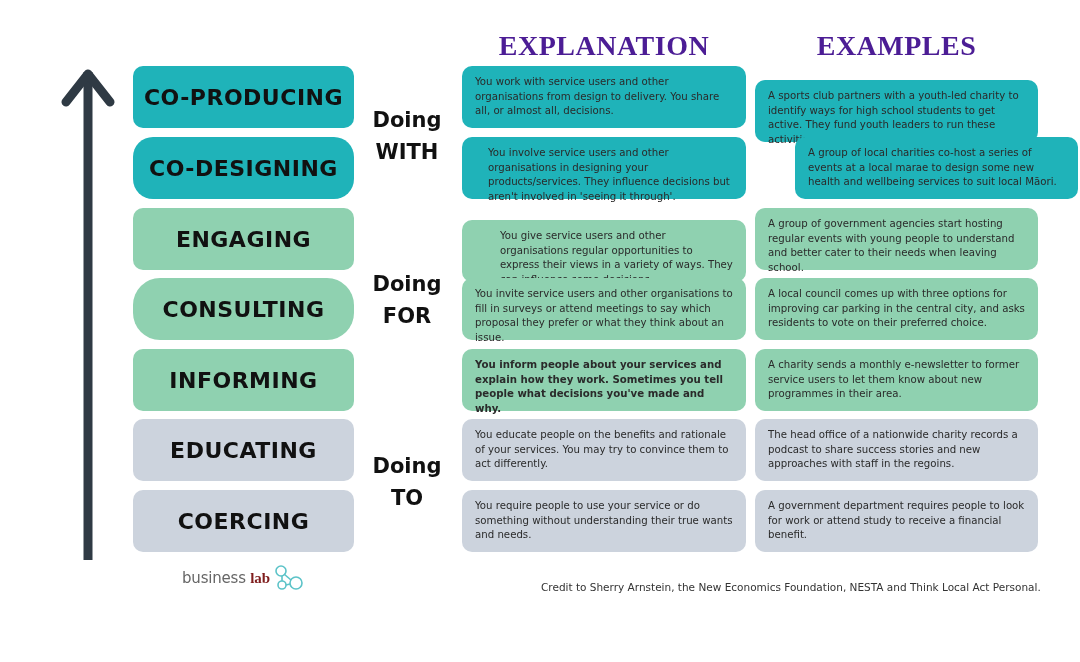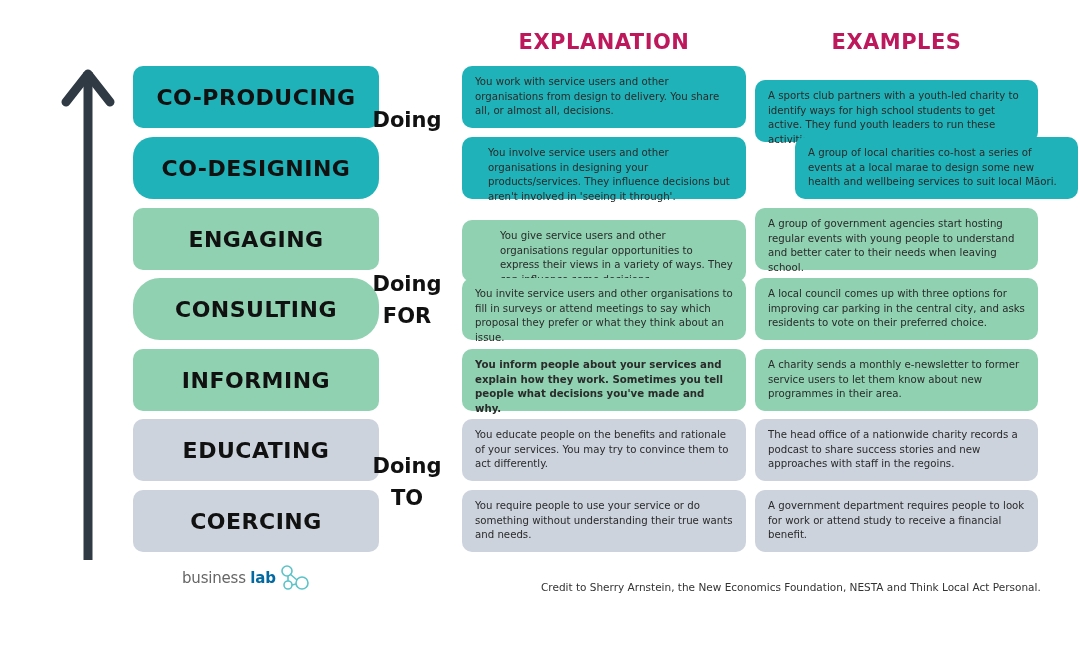--- a/index.html
+++ b/index.html
@@ -1,45 +1,45 @@
 <!DOCTYPE html>
 <html><head>
 <meta charset="utf-8">
 <style>
   html, body { margin:0; padding:0; }
   body {
     width:1080px; height:662px; background:#ffffff; position:relative; overflow:hidden;
     font-family:"DejaVu Sans", sans-serif; color:#111;
   }
   .col-header {
-    position:absolute; top:30px; font-weight:bold; font-size:21px; letter-spacing:0.5px;
-    text-align:center; color:#be185d;
+    position:absolute; top:30px; font-weight:bold; font-size:28px; letter-spacing:0.5px;
+    text-align:center; color:#4c1d95;font-family:Liberation Serif, serif;
   }
   .arrow { position:absolute; left:60px; top:62px; width:60px; height:500px; }
   .level {
-    position:absolute; left:133px; width:246px; height:62px; border-radius:10px;
+    position:absolute; left:133px; width:221px; height:62px; border-radius:10px;
     display:flex; align-items:center; justify-content:center;
     font-weight:bold; font-size:22px; letter-spacing:0.5px; color:#111;
   }
   .box {
     position:absolute; height:62px; border-radius:10px; box-sizing:border-box;
     padding:9px 12px 0 13px; font-size:10.2px; line-height:14.6px; color:#2a2a2a;
   }
   .exp { left:462px; width:284px; }
   .ex  { left:755px; width:283px; }
   .teal  { background:#1fb3b9; }
   .green { background:#8fd1b0; }
   .grey  { background:#ccd3dd; }
   .doing {
     position:absolute; left:360px; width:94px; text-align:center;
     font-weight:bold; font-size:21px; line-height:32px; color:#111;
   }
   .logo { position:absolute; left:182px; top:563px; display:flex; align-items:center; }
   .logo-text { font-size:15px; color:#666; letter-spacing:-0.2px; }
-  .logo-text b { color:#0369a1; }
+  .logo-text b { color:#7f1d1d;font-family:Liberation Serif, serif; }
   .credit { position:absolute; left:541px; top:581px; font-size:10.5px; color:#333; }
 </style>
 </head>
 <body>
 
 <div class="col-header" style="left:462px;width:284px;">EXPLANATION</div>
 <div class="col-header" style="left:755px;width:283px;">EXAMPLES</div>
 
 <svg class="arrow" viewBox="0 0 60 500">
   <line x1="28" y1="10" x2="28" y2="498" stroke="#2f3a44" stroke-width="9"></line>
@@ -49,20 +49,21 @@
 <div class="level teal" style="top:66px;">CO-PRODUCING</div>
 <div class="level teal" style="top:137px;border-radius:20px;">CO-DESIGNING</div>
 <div class="level green" style="top:208px;">ENGAGING</div>
 <div class="level green" style="top:278px;border-radius:27px;">CONSULTING</div>
 <div class="level green" style="top:349px;">INFORMING</div>
 <div class="level grey" style="top:419px;">EDUCATING</div>
 <div class="level grey" style="top:490px;">COERCING</div>
 
 <div class="doing" style="top:104px;">
   <div>Doing</div>
+  <div>WITH</div>
 </div>
 <div class="doing" style="top:268px;">
   <div>Doing</div>
   <div>FOR</div>
 </div>
 <div class="doing" style="top:450px;">
   <div>Doing</div>
   <div>TO</div>
 </div>
 

